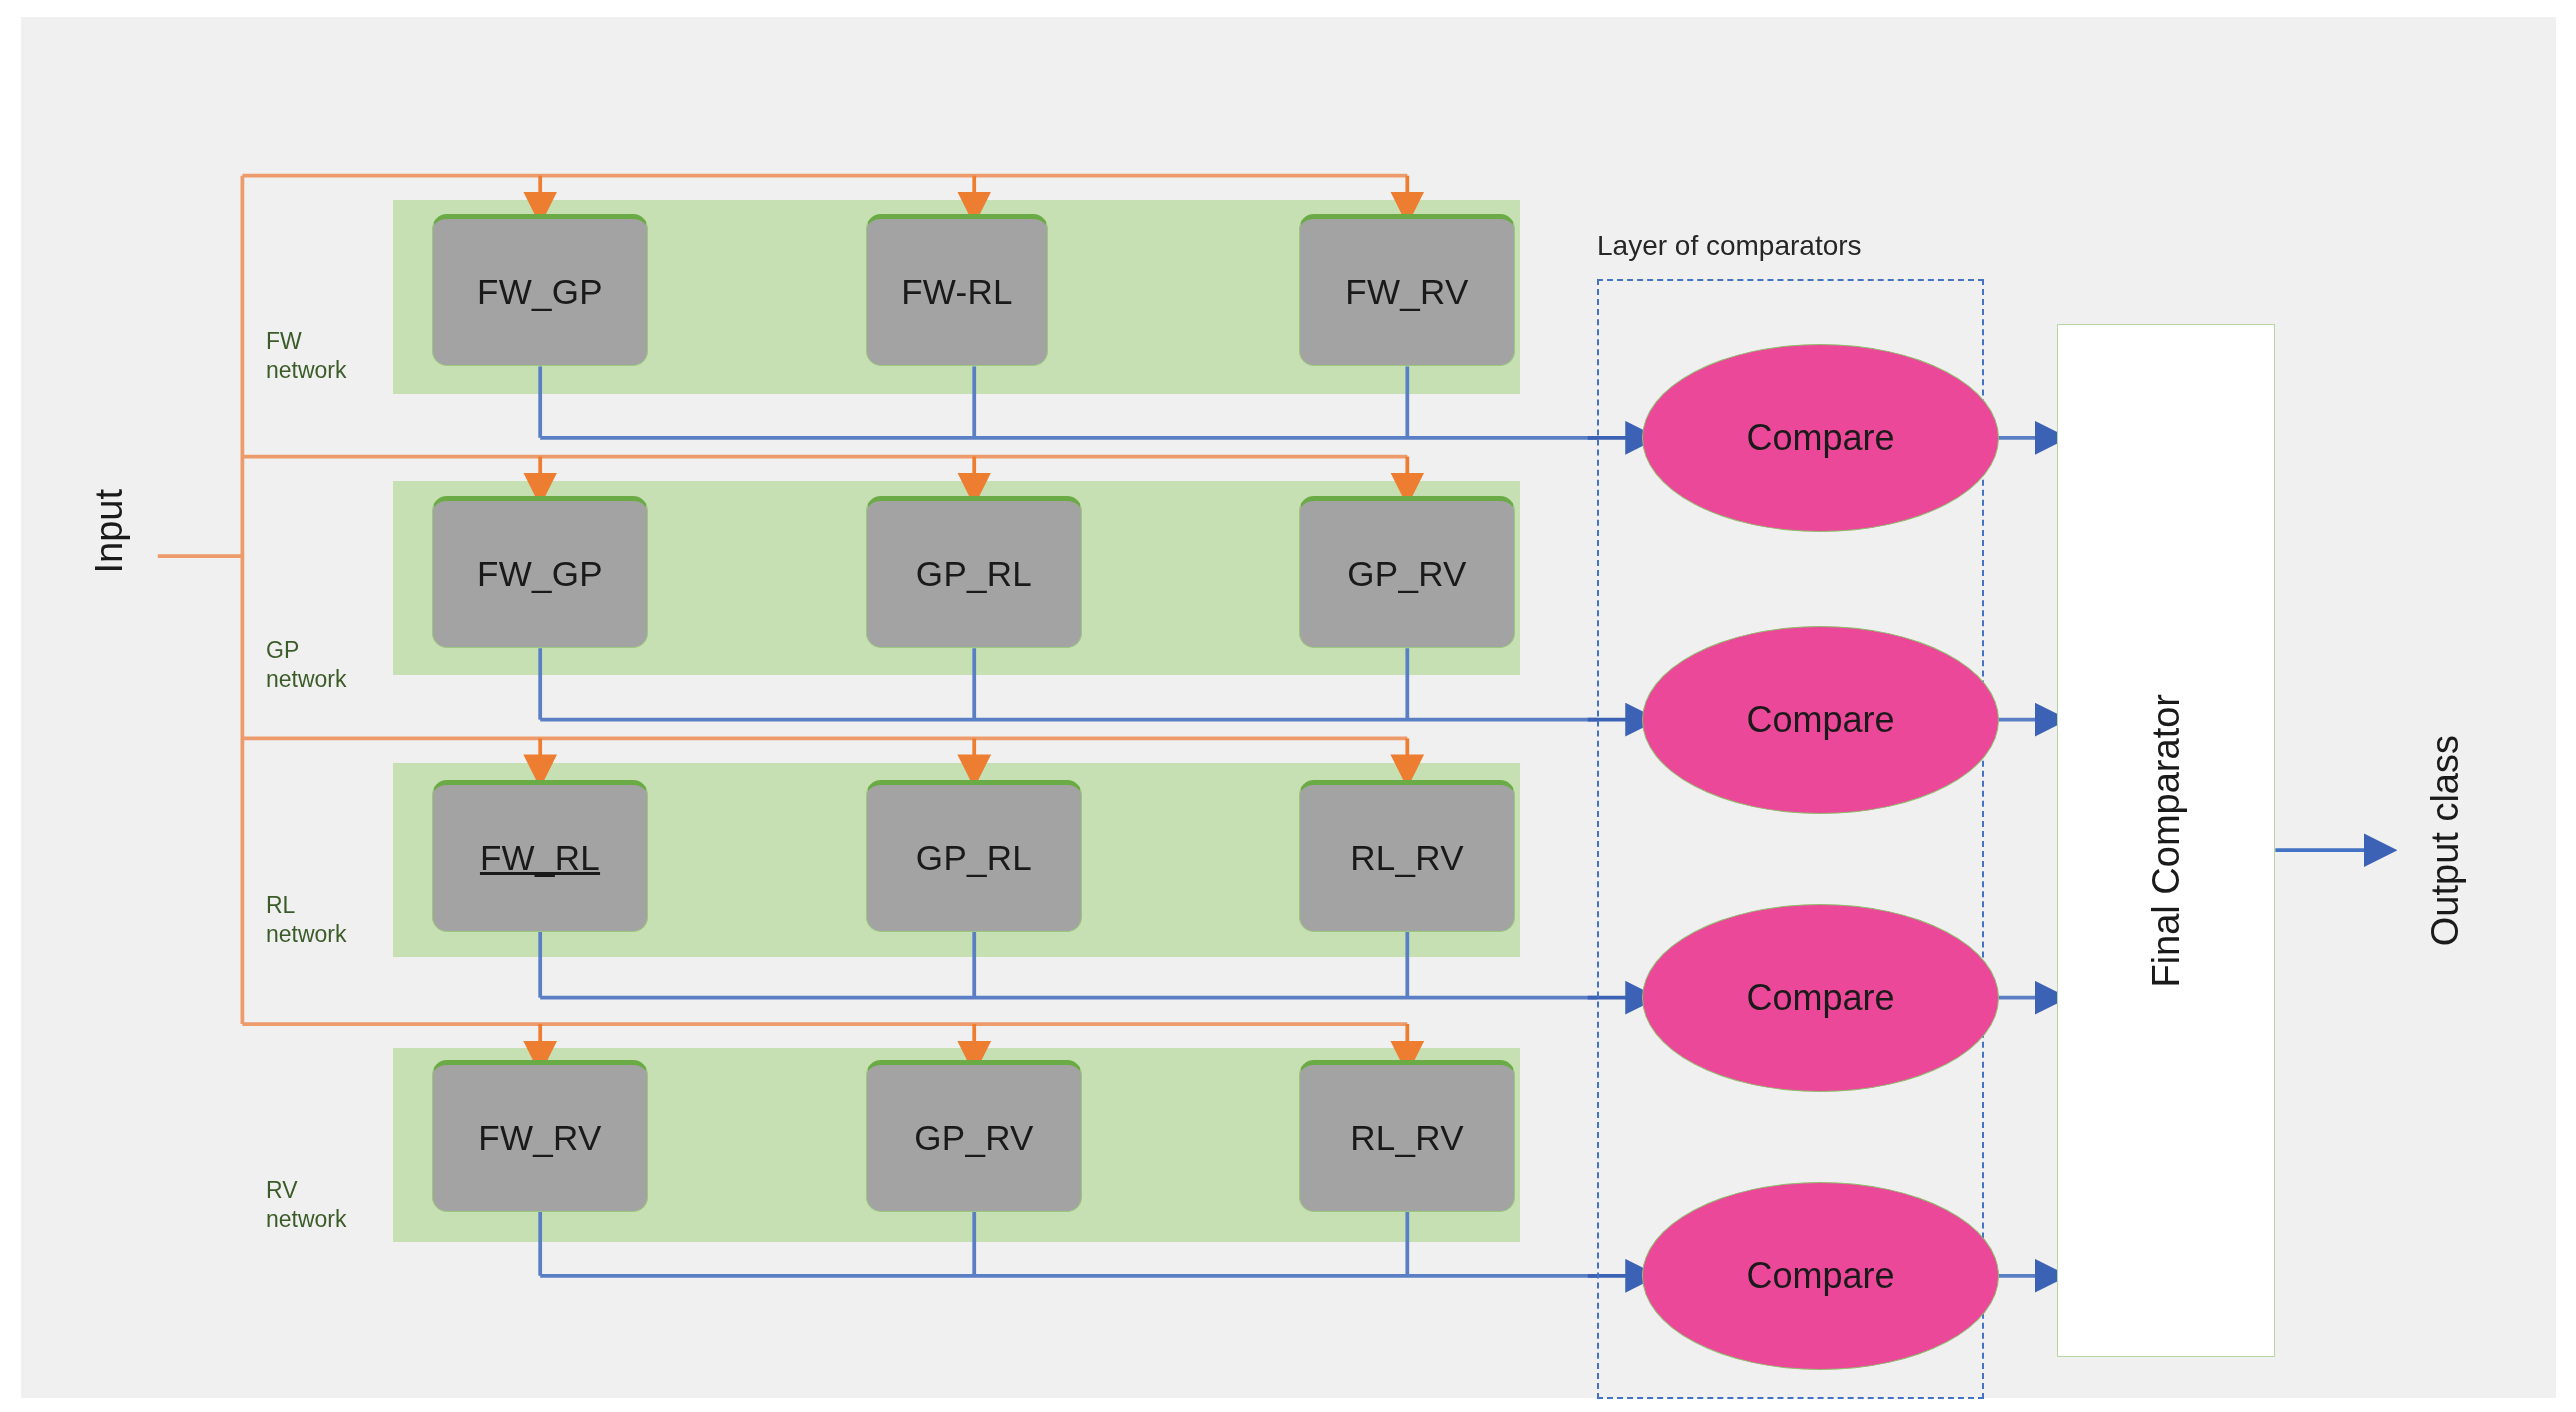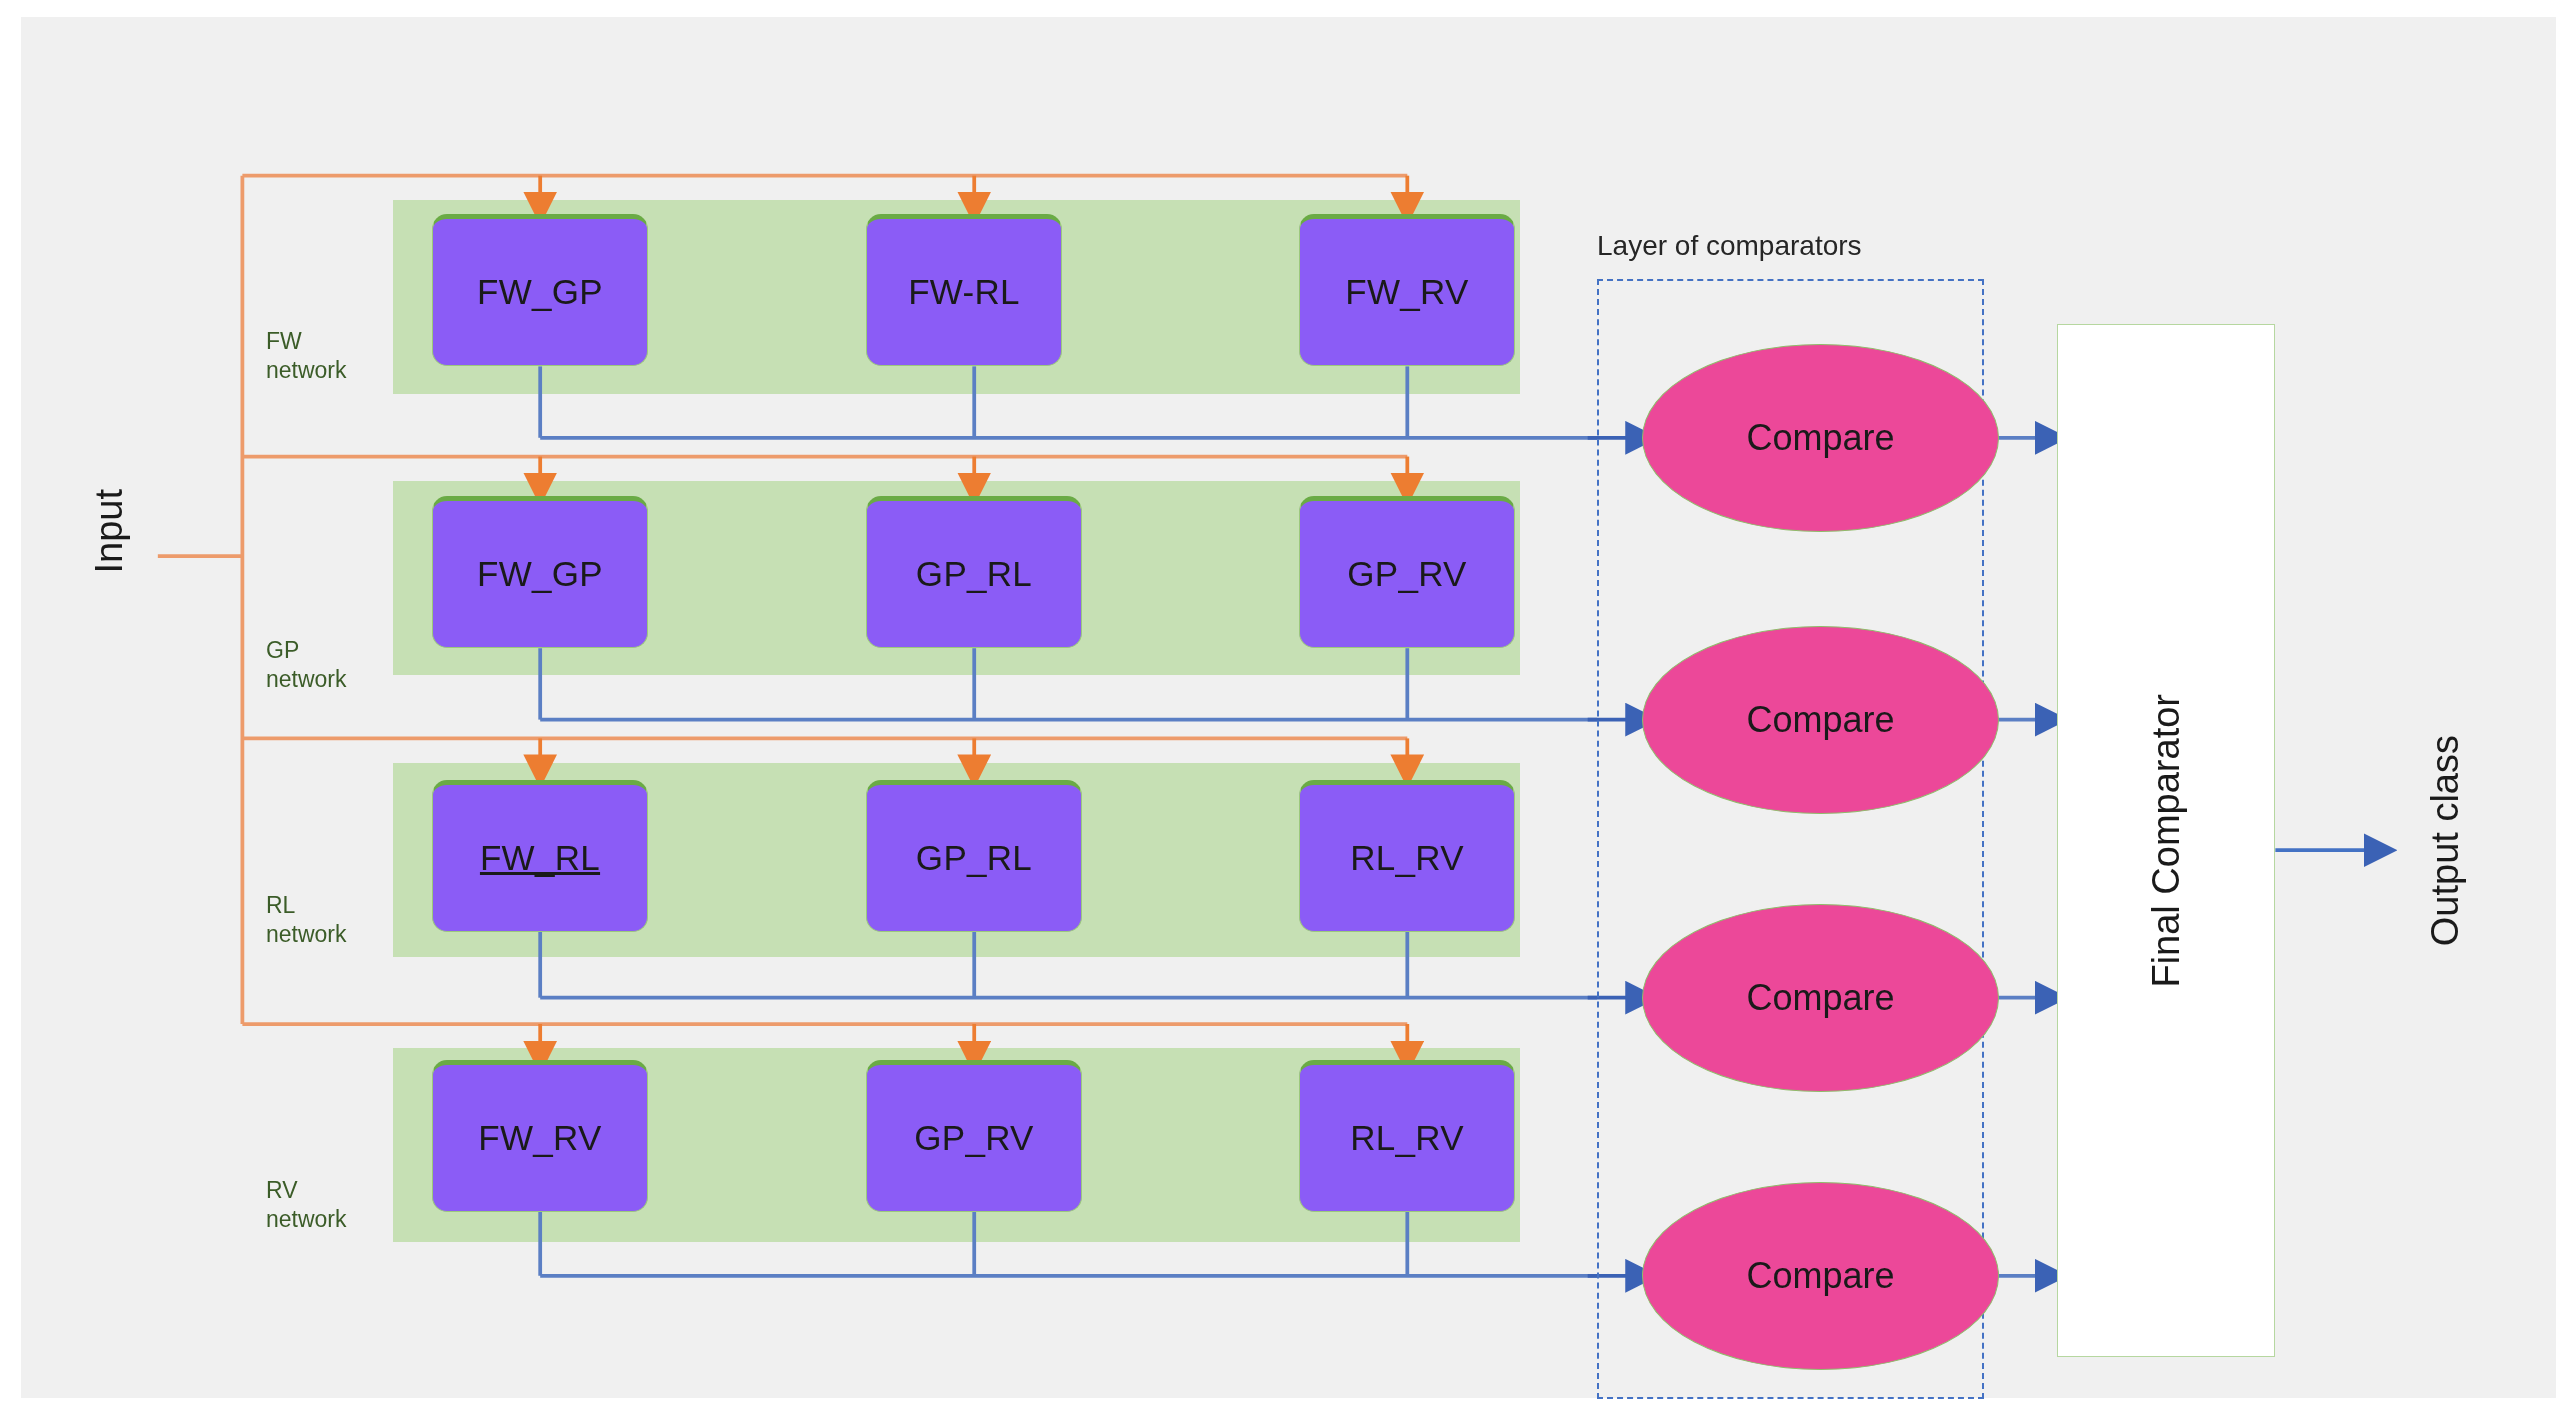--- a/index.html
+++ b/index.html
@@ -41,21 +41,21 @@
     line-height:1.28;
     font-weight:400;
     white-space:pre-line;
     text-align:left;
     z-index:4;
   }
 
   
   .node{
     position:absolute;
-    background:#8b5cf6;
+    background:#a3a3a3;
     border:1.9px solid #9cc87d;
     border-top:5.6px solid #6aab45;
     border-radius:15px;
     display:flex;
     align-items:center;
     justify-content:center;
     box-sizing:border-box;
     color:#1a1a1a;
     font-size:35px;
     letter-spacing:0.3px;
@@ -220,21 +220,21 @@
     <div class="net-label" style="left:266px; top:327px;">FW
 network</div>
     <div class="net-label" style="left:266px; top:636px;">GP
 network</div>
     <div class="net-label" style="left:266px; top:891px;">RL
 network</div>
     <div class="net-label" style="left:266px; top:1176px;">RV
 network</div>
 
     <div class="node" style="left:432px; top:214px; width:216px; height:152px;">FW_GP</div>
-    <div class="node" style="left:866px; top:214px; width:196px; height:152px;">FW-RL</div>
+    <div class="node" style="left:866px; top:214px; width:182px; height:152px;">FW-RL</div>
     <div class="node" style="left:1299px; top:214px; width:216px; height:152px;">FW_RV</div>
 
     <div class="node" style="left:432px; top:496px; width:216px; height:152px;">FW_GP</div>
     <div class="node" style="left:866px; top:496px; width:216px; height:152px;">GP_RL</div>
     <div class="node" style="left:1299px; top:496px; width:216px; height:152px;">GP_RV</div>
 
     <div class="node" style="left:432px; top:780px; width:216px; height:152px;text-decoration:underline;">FW_RL</div>
     <div class="node" style="left:866px; top:780px; width:216px; height:152px;">GP_RL</div>
     <div class="node" style="left:1299px; top:780px; width:216px; height:152px;">RL_RV</div>
 

